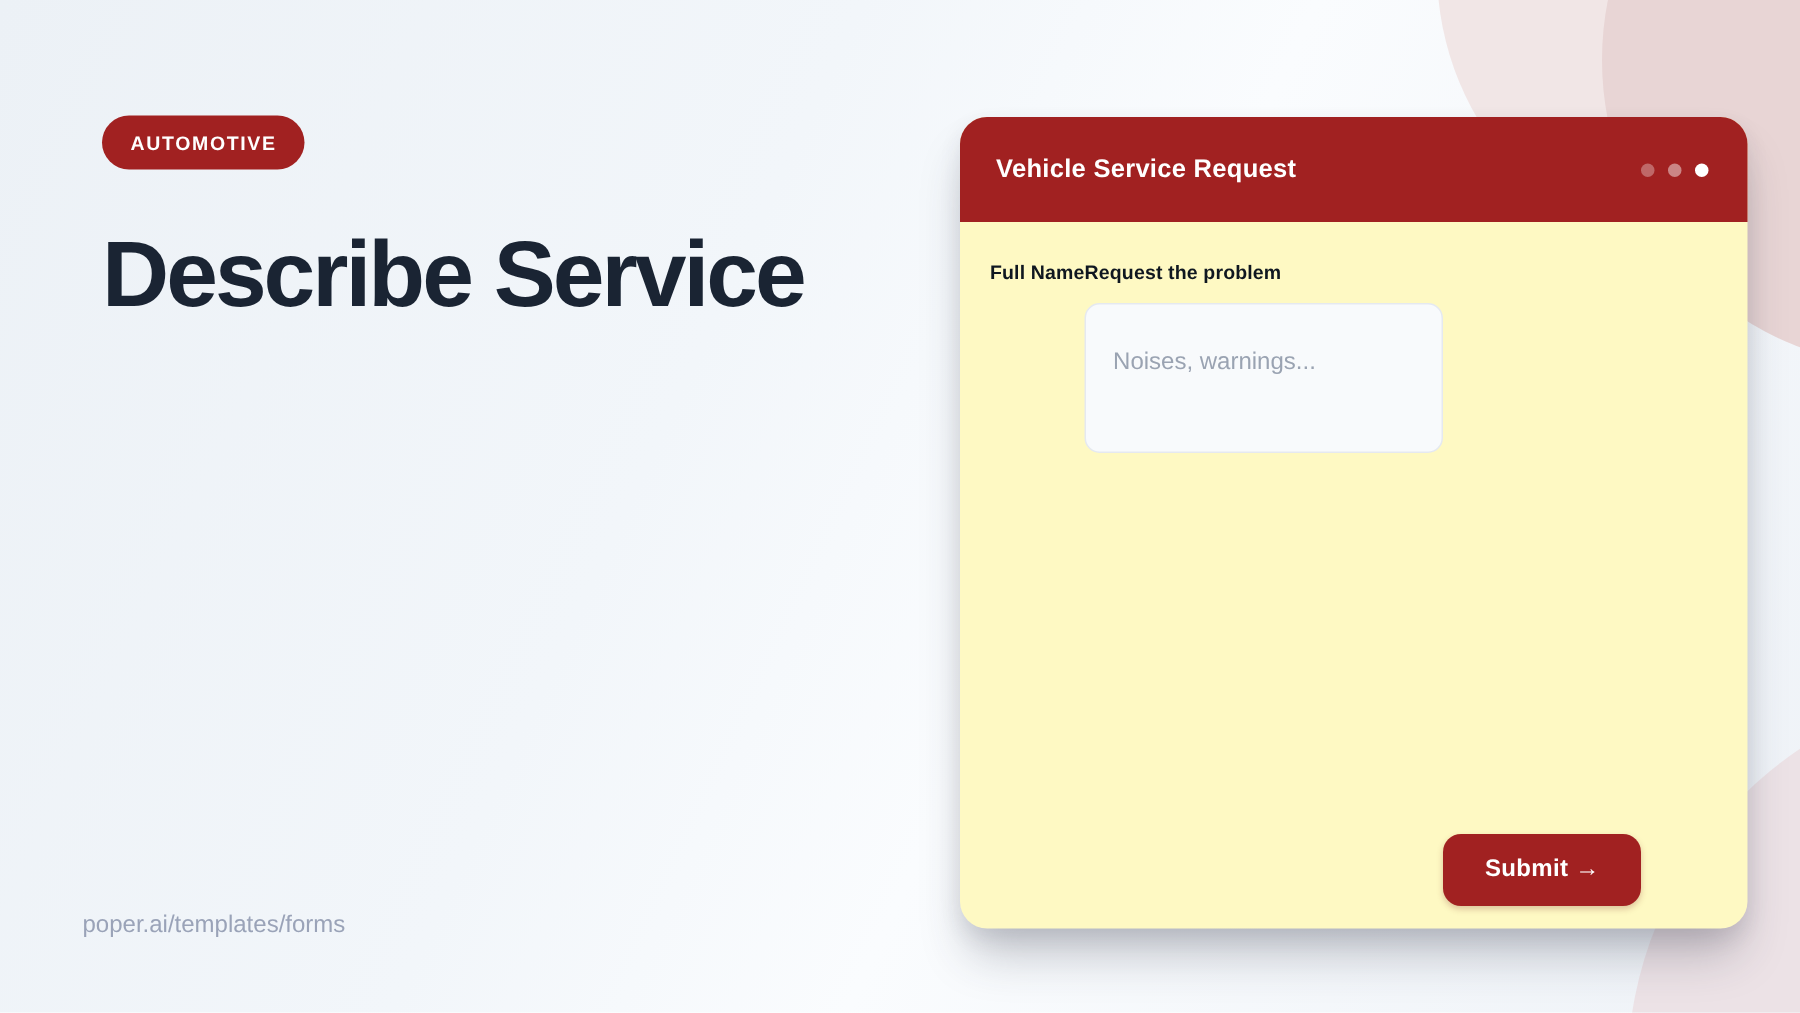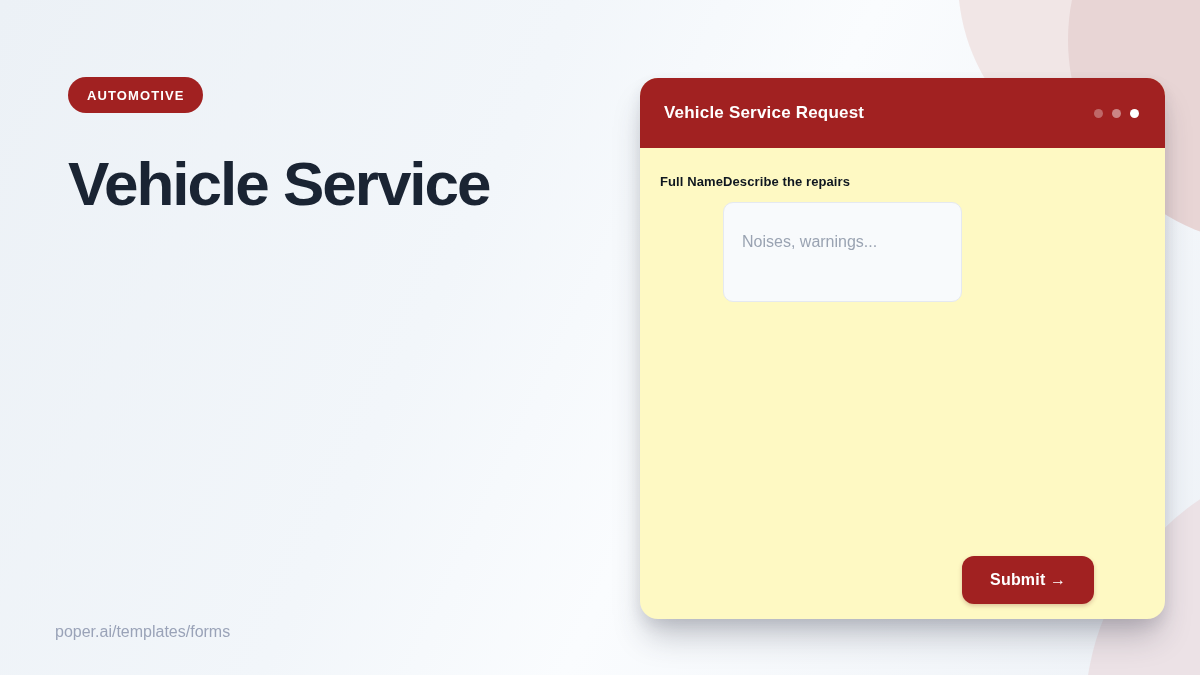--- a/index.html
+++ b/index.html
@@ -48,21 +48,21 @@
     color:var(--heading);
     line-height:1.0;
   }
   .page-subtitle{
     margin-top:22px;
     font-size:22px;
     color:var(--subtitle);
     letter-spacing:0.1px;
   }
   .footer-url{
-    position:absolute;left:55px;top:623px;
+    position:absolute;left:55px;top:608px;
     font-size:16px;color:var(--muted);
   }
 
   
   .form-card{
     position:absolute;left:640px;top:66px;
     width:525px;height:541px;
     background:#fef9c3;
     border-radius:18px;
     box-shadow:0 22px 32px -6px rgba(45,50,70,0.28), 0 6px 14px rgba(45,50,70,0.10);
@@ -120,40 +120,40 @@
 </style>
 </head>
 <body>
 
 <div class="circle circle-top-1"></div>
 <div class="circle circle-top-2"></div>
 <div class="circle circle-bottom"></div>
 
 <div class="left-col">
   <span class="badge">AUTOMOTIVE</span>
-  <h1 class="page-title">Vehicle Service</h1>
+  <h1 class="page-title">Describe Service</h1>
 </div>
 <div class="footer-url">poper.ai/templates/forms</div>
 
 <div class="form-card">
   <div class="card-header">
     <span class="card-title">Vehicle Service Request</span>
     <span class="window-dots">
       <span class="window-dot"></span>
       <span class="window-dot"></span>
       <span class="window-dot"></span>
     </span>
   </div>
   <div class="card-body">
     <div class="field">
       <label class="field-label">Full Name</label>
     </div>
     <div class="field">
     </div>
     <div class="field field-textarea">
-      <label class="field-label">Describe the repairs</label>
+      <label class="field-label">Request the problem</label>
       <textarea class="text-area" placeholder="Noises, warnings..." style=""></textarea>
     </div>
     <div class="card-actions">
       <button class="submit-button">Submit →</button>
     </div>
   </div>
 </div>
 
 </body></html>

